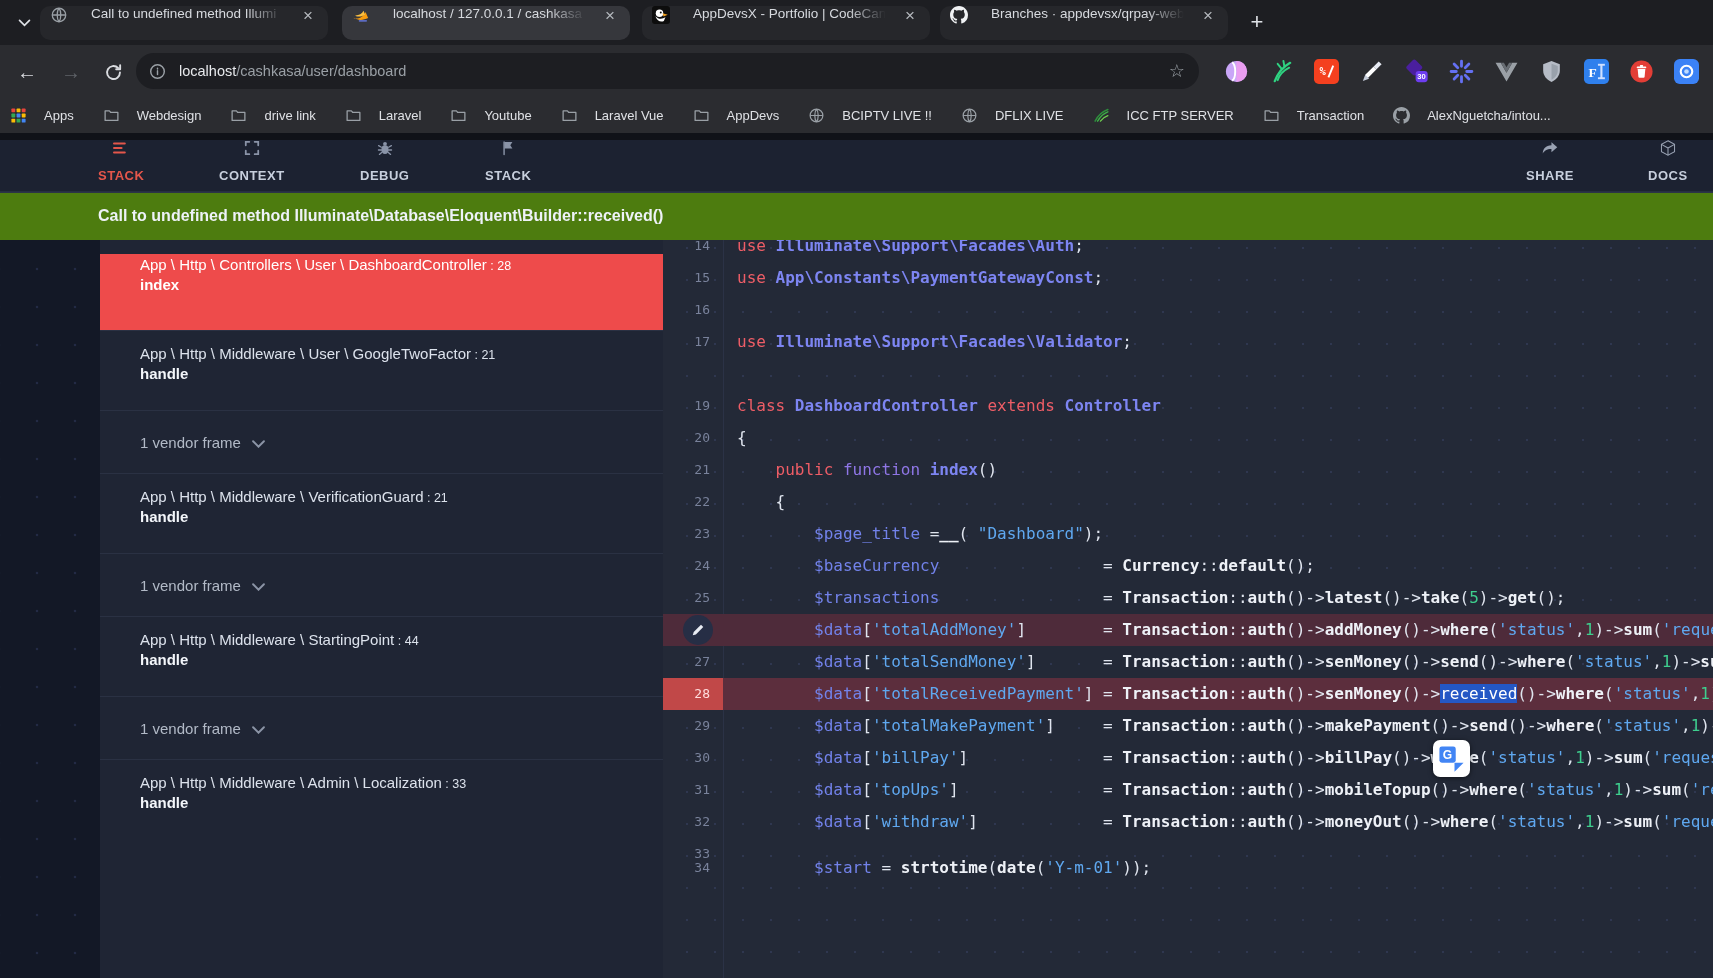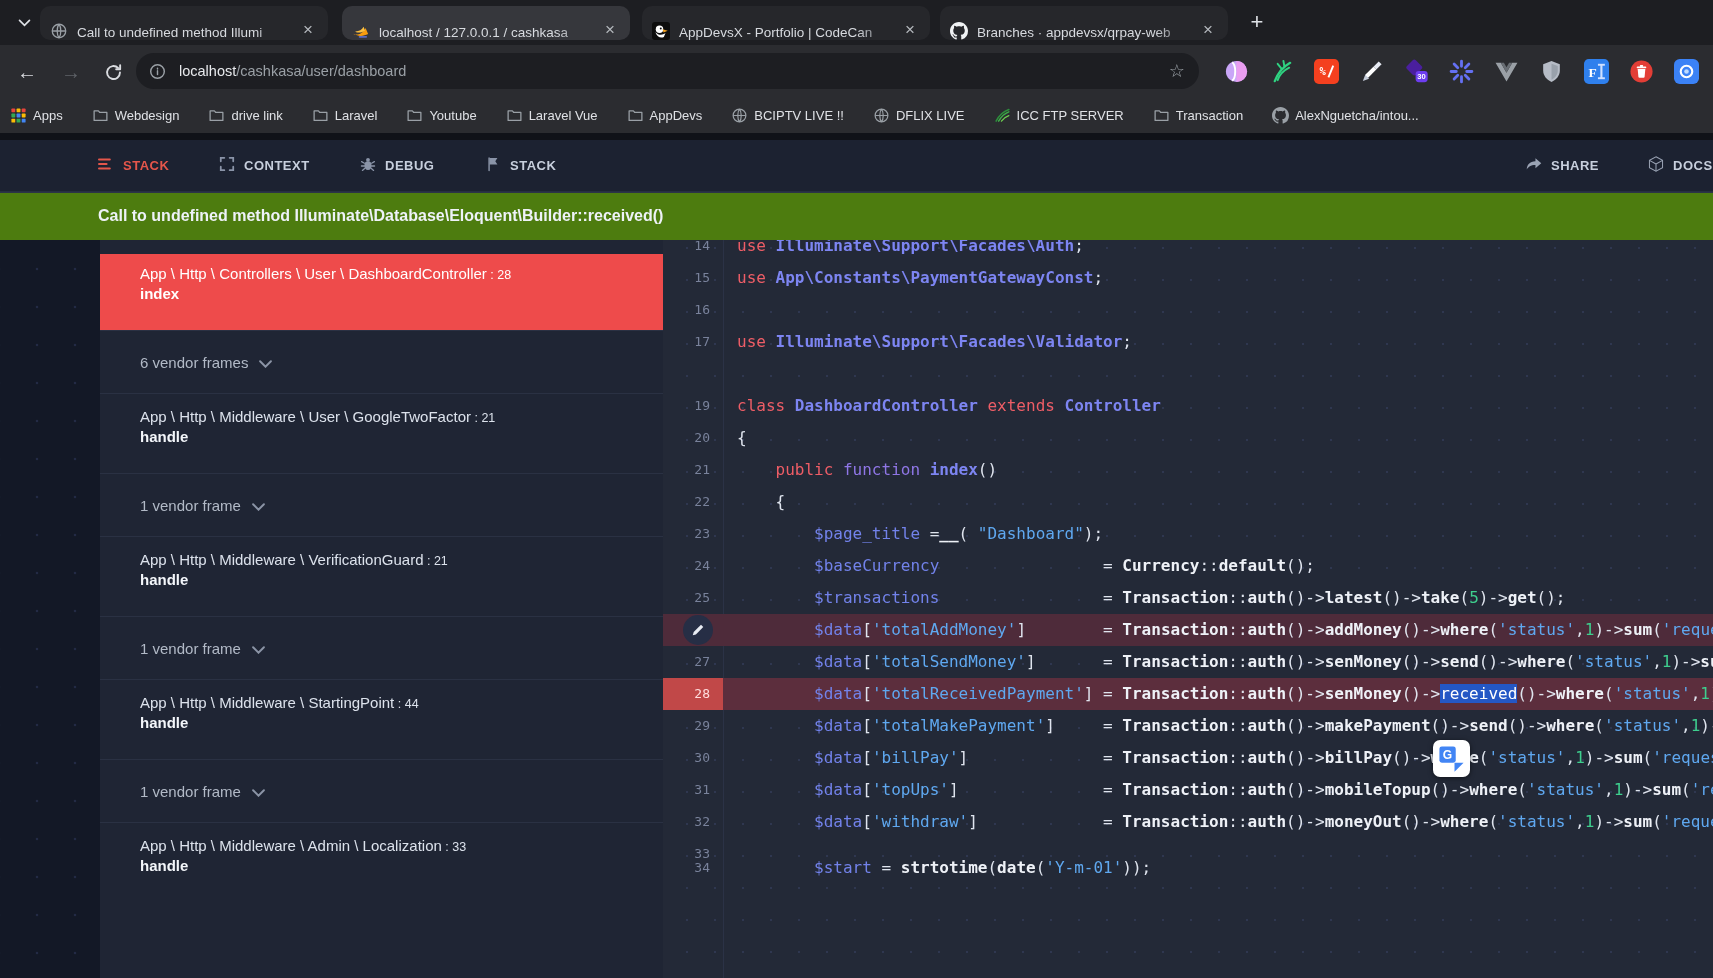--- a/index.html
+++ b/index.html
@@ -3,21 +3,21 @@
 <meta charset="utf-8">
 <style>
   html,body{margin:0;padding:0;background:#000;}
   #app{position:relative;width:1713px;height:978px;overflow:hidden;background:#1d1e22;
        font-family:"Liberation Sans",sans-serif;-webkit-font-smoothing:antialiased;}
 
   
   .tabstrip{position:absolute;top:0;left:0;right:0;height:45px;background:#1d1e22;}
   .tabsearch{position:absolute;left:12px;top:12px;width:24px;height:20px;display:flex;align-items:center;justify-content:center;}
   .tab{position:absolute;top:6px;width:288px;height:34px;background:#26272b;border-radius:10px;
-       display:flex;align-items:flex-end;padding:0 10px;box-sizing:border-box;color:#d7dadf;font-size:13.5px;}
+       display:flex;align-items:flex-start;padding:0 10px;box-sizing:border-box;color:#d7dadf;font-size:13.5px;gap:14px;}
   .tab.hl{background:#36373c;}
   .tab-icon{width:18px;height:18px;margin-right:9px;flex:none;display:flex;}
   .tab-icon svg{width:18px;height:18px;}
   .tab-title{flex:1;overflow:hidden;white-space:nowrap;
        -webkit-mask-image:linear-gradient(90deg,#000 80%,transparent);mask-image:linear-gradient(90deg,#000 80%,transparent);}
   .tab-close{flex:none;width:20px;height:20px;line-height:19px;text-align:center;border-radius:50%;color:#b4b8bd;font-size:17px;}
   .newtab{position:absolute;left:1242px;top:8px;width:30px;height:30px;border-radius:50%;
        color:#dee1e6;font-size:22px;line-height:28px;text-align:center;}
 
   
@@ -31,48 +31,48 @@
   .omni .url{margin-left:13px;font-size:14.5px;color:#9aa0a6;white-space:nowrap;}
   .omni .url .host{color:#e8eaed;}
   .omni .star{margin-left:auto;margin-right:14px;color:#9aa0a6;font-size:18px;}
   .exts{position:absolute;left:1221px;top:11px;display:flex;gap:15px;}
   .ext{width:30px;height:30px;display:flex;align-items:center;justify-content:center;}
   .ext svg{width:25px;height:25px;}
 
   
   .bookmarks{position:absolute;top:97px;left:0;right:0;height:36px;background:#2b2c30;
        display:flex;align-items:center;padding-left:10px;gap:29px;font-size:13px;color:#dfe1e5;overflow:hidden;}
-  .bm{display:flex;align-items:center;gap:6px;white-space:nowrap;}
+  .bm{display:flex;align-items:center;gap:17px;white-space:nowrap;}
   .bm .bmi{display:flex;}
   .bm svg{width:17px;height:17px;}
 
   
   .page{position:absolute;top:133px;left:0;right:0;bottom:0;background:#161a26;overflow:hidden;}
   .pagetop{position:absolute;top:0;left:0;right:0;height:7px;background:#101218;}
   .ig-nav{position:absolute;top:7px;height:52px;left:0;right:0;background:#1c2231;border-bottom:1px solid #262e42;box-sizing:border-box;}
   .ig-tab{position:absolute;top:0;height:51px;display:flex;align-items:center;gap:9px;
-       font-size:13px;font-weight:bold;letter-spacing:.5px;color:#c7cfdd;}
+       font-size:13px;font-weight:bold;letter-spacing:.5px;color:#c7cfdd;flex-direction:column;}
   .ig-tab svg{width:16px;height:16px;}
   .ig-tab.active{color:#e4564b;}
   .ig-title{position:absolute;top:59px;height:48px;left:0;right:0;background:#4d7c0f;border-top:1px solid #2b3347;box-sizing:border-box;}
   .ig-title h1{margin:0;padding-left:98px;font-size:16px;line-height:46px;color:#eef2f8;font-weight:bold;}
 
   .ig-main{position:absolute;top:107px;left:0;right:0;bottom:0;overflow:hidden;}
   .strip{position:absolute;left:0;top:0;bottom:0;width:100px;background-color:#131826;
        background-image:radial-gradient(circle,#232a45 1.4px,transparent 1.6px);background-size:38px 38px;background-position:18px 10px;}
 
   .sidebar{position:absolute;left:100px;top:0;bottom:0;width:563px;background:#1f2534;overflow:hidden;}
   .sspacer{height:14px;}
   .frow{height:80px;padding-left:40px;box-sizing:border-box;border-top:1px solid #2a3143;}
   .frow .fpath{padding-top:14px;font-size:15px;color:#dce2ec;white-space:nowrap;}
   .frow .flnum{font-size:12.5px;color:#dce2ec;}
   .frow .fmethod{margin-top:3px;font-size:15px;font-weight:bold;color:#f3f6fa;}
   .frow.active{height:76px;background:#ee4b4b;border-top:none;}
   .frow.active .fpath,.frow.active .flnum,.frow.active .fmethod{color:#fff;}
-  .frow.active .fpath{padding-top:11px;}
+  .frow.active .fpath{padding-top:2px;}
   .vrow{height:63px;padding-left:40px;box-sizing:border-box;border-top:1px solid #2a3143;
        display:flex;align-items:center;gap:11px;font-size:15px;color:#b2bac7;}
   .vrow svg{width:13px;height:8px;margin-top:2px;}
 
   .code{position:absolute;left:663px;top:0;right:0;bottom:0;background-color:#232937;
        background-image:radial-gradient(circle,#2f3750 1.1px,transparent 1.3px);background-size:28px 32px;background-position:10px 24px;}
   .vrule{position:absolute;left:60px;top:0;bottom:0;width:1px;background:#2b3246;}
   .crow{position:absolute;left:0;right:0;height:32px;font-family:"DejaVu Sans Mono",monospace;font-size:16px;line-height:32px;}
   .crow .lno{position:absolute;left:0;top:0;width:60px;height:32px;text-align:right;padding-right:13px;
        box-sizing:border-box;color:#79829b;font-size:13px;}
@@ -426,26 +426,20 @@
     </div>
 
     <div class="ig-main">
       <div class="strip"></div>
       <div class="sidebar" id="sidebar">
           <div class="sspacer"></div>
           <div class="frow active">
             <div class="fpath">App \ Http \ Controllers \ User \ DashboardController<span class="flnum"> : 28</span></div>
             <div class="fmethod">index</div>
           </div>
-          <div class="vrow">
-            <span>6 vendor frames</span>
-            <span><svg viewBox="0 0 12 7" fill="none" stroke="#8b94a6" stroke-width="1.8" stroke-linecap="round">
-                <path d="M1 1l5 5 5-5"></path>
-              </svg></span>
-          </div>
           <div class="frow">
             <div class="fpath">App \ Http \ Middleware \ User \ GoogleTwoFactor<span class="flnum"> : 21</span></div>
             <div class="fmethod">handle</div>
           </div>
           <div class="vrow">
             <span>1 vendor frame</span>
             <span><svg viewBox="0 0 12 7" fill="none" stroke="#8b94a6" stroke-width="1.8" stroke-linecap="round">
                 <path d="M1 1l5 5 5-5"></path>
               </svg></span>
           </div>

